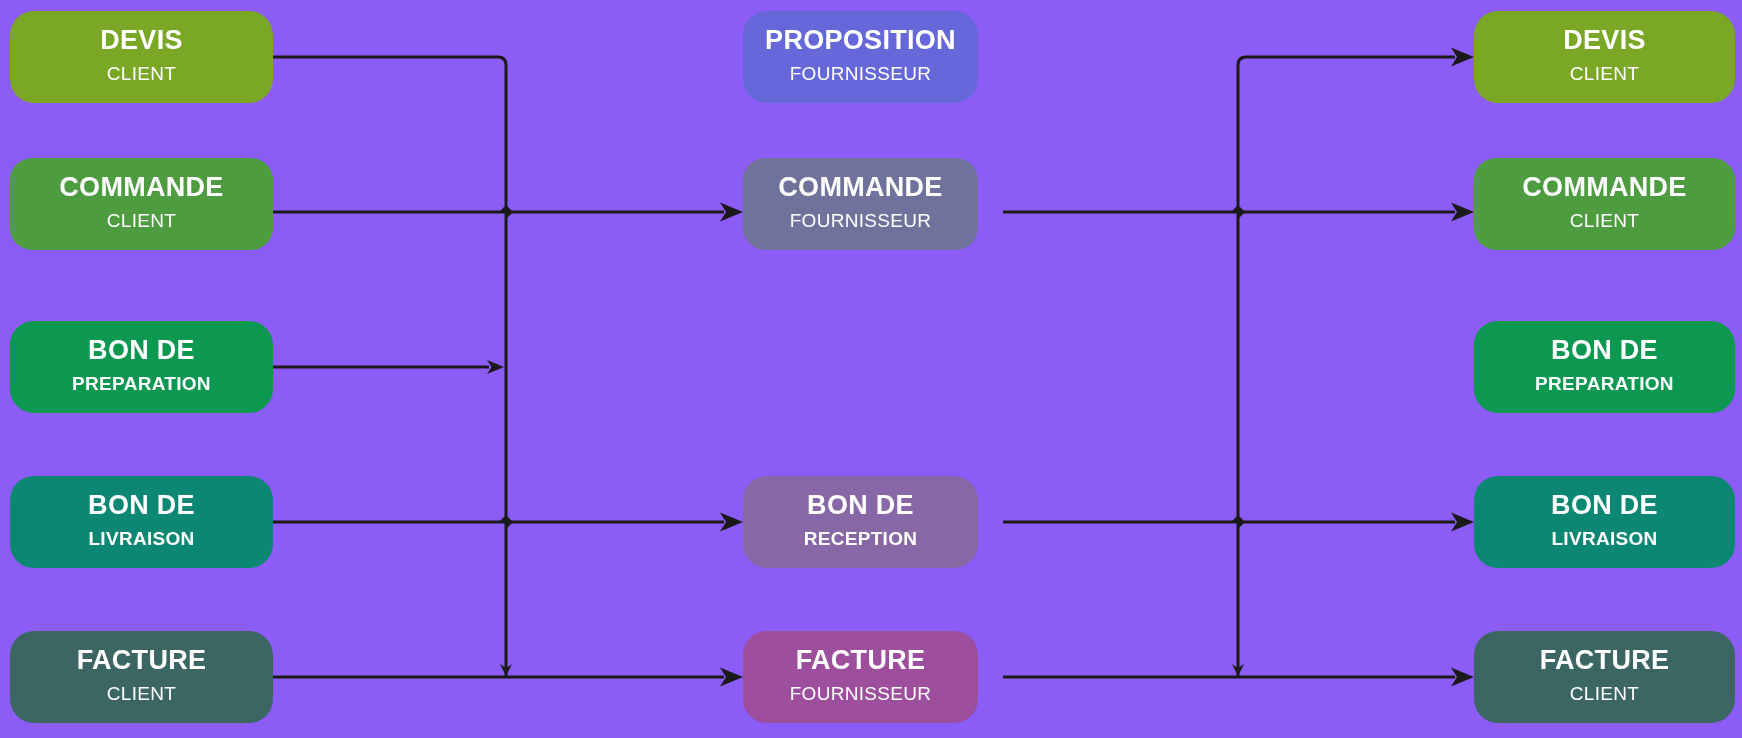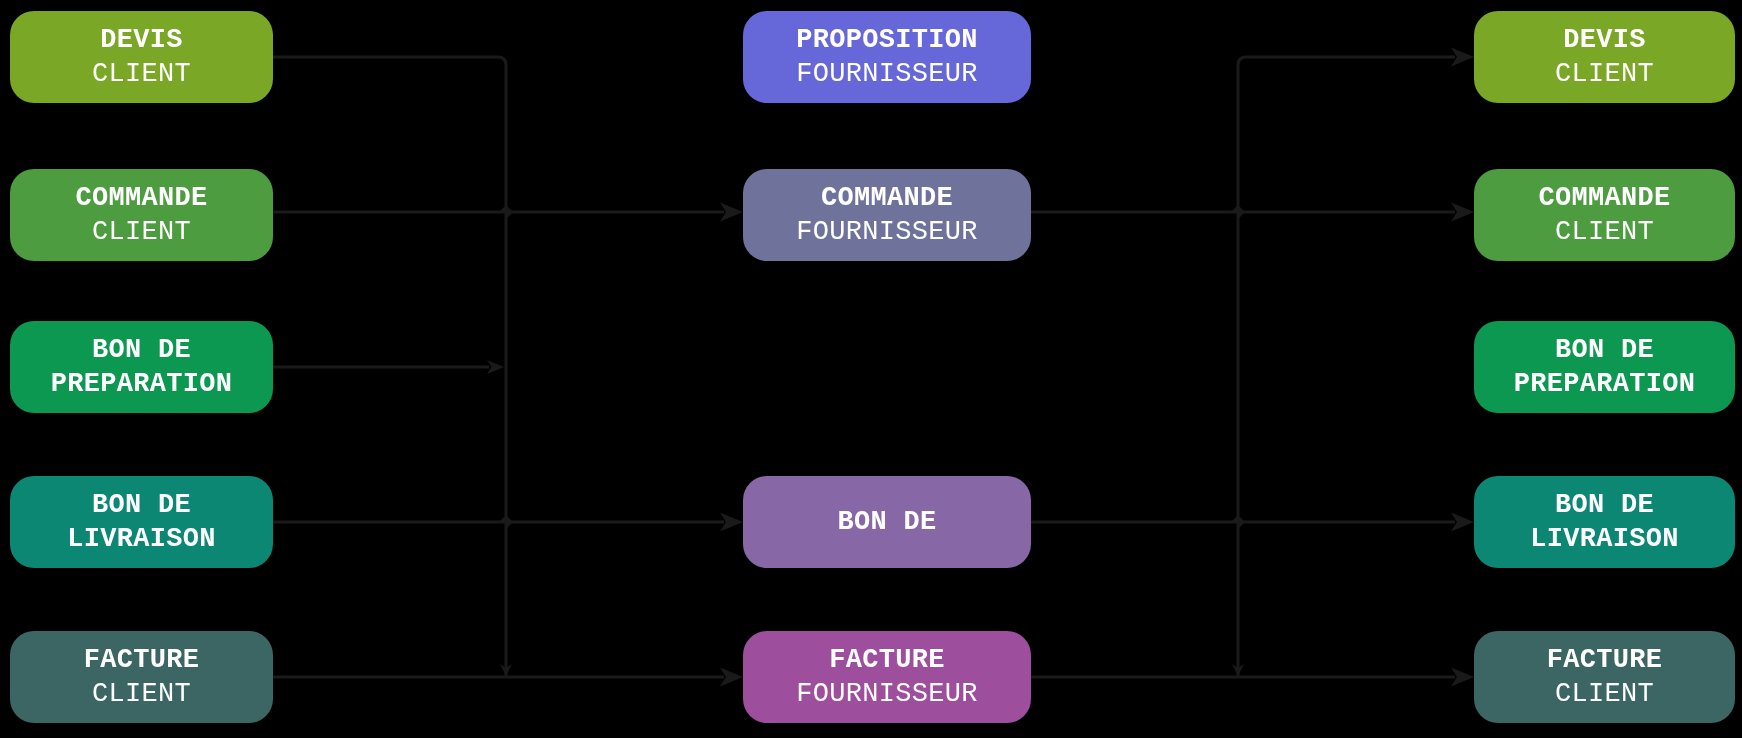--- a/index.html
+++ b/index.html
@@ -1,43 +1,43 @@
 <!DOCTYPE html>
 <html><head>
 <meta charset="utf-8">
 <style>
   html,body{margin:0;padding:0;background:#ffffff;}
   #stage{
     position:relative;
     width:1742px;height:738px;
-    background:#000000;
-    font-family:Liberation Mono, monospace;
+    background:#8b5cf6;
+    font-family:Liberation Sans, sans-serif;
     overflow:hidden;
   }
   #wires{position:absolute;left:0;top:0;width:1742px;height:738px;}
   .node{
     position:absolute;
     height:92px;
     border-radius:24px;
     color:#ffffff;
     display:flex;flex-direction:column;
     align-items:center;justify-content:center;
     text-align:center;
     line-height:34px;
     letter-spacing:0.3px;
     z-index:2;
   }
   .node .l1{font-size:27px;font-weight:bold;}
-  .node .l2{font-size:27px;font-weight:normal;}
+  .node .l2{font-size:19px;font-weight:normal;}
   .node.b2 .l2{font-weight:bold;text-align:center;}
   .col-left{left:10px;width:263px;}
-  .col-mid{left:743px;width:288px;}
+  .col-mid{left:743px;width:235px;}
   .col-right{left:1474px;width:261px;}
   .row-0{top:11px;}
-  .row-1{top:169px;}
+  .row-1{top:158px;border-radius:22px;}
   .row-2{top:321px;}
   .row-3{top:476px;}
   .row-4{top:631px;text-align:right;}
   .wire{stroke:#1a1a1a;stroke-width:3;fill:none;}
   .head{fill:#1a1a1a;stroke:none;}
   .dot{fill:#1a1a1a;stroke:none;}
 </style>
 </head>
 <body>
 
@@ -101,20 +101,21 @@
   <div class="node col-mid row-0" style="background: rgb(102, 103, 216);">
     <div class="l1">PROPOSITION</div>
     <div class="l2">FOURNISSEUR</div>
   </div>
   <div class="node col-mid row-1" style="background: rgb(111, 115, 156);">
     <div class="l1">COMMANDE</div>
     <div class="l2">FOURNISSEUR</div>
   </div>
   <div class="node col-mid row-3 b2" style="background: rgb(135, 103, 166);">
     <div class="l1">BON DE</div>
+    <div class="l2">RECEPTION</div>
   </div>
   <div class="node col-mid row-4" style="background: rgb(157, 78, 157);">
     <div class="l1">FACTURE</div>
     <div class="l2">FOURNISSEUR</div>
   </div>
 
   <div class="node col-right row-0" style="background: rgb(122, 167, 38);">
     <div class="l1">DEVIS</div>
     <div class="l2">CLIENT</div>
   </div>

